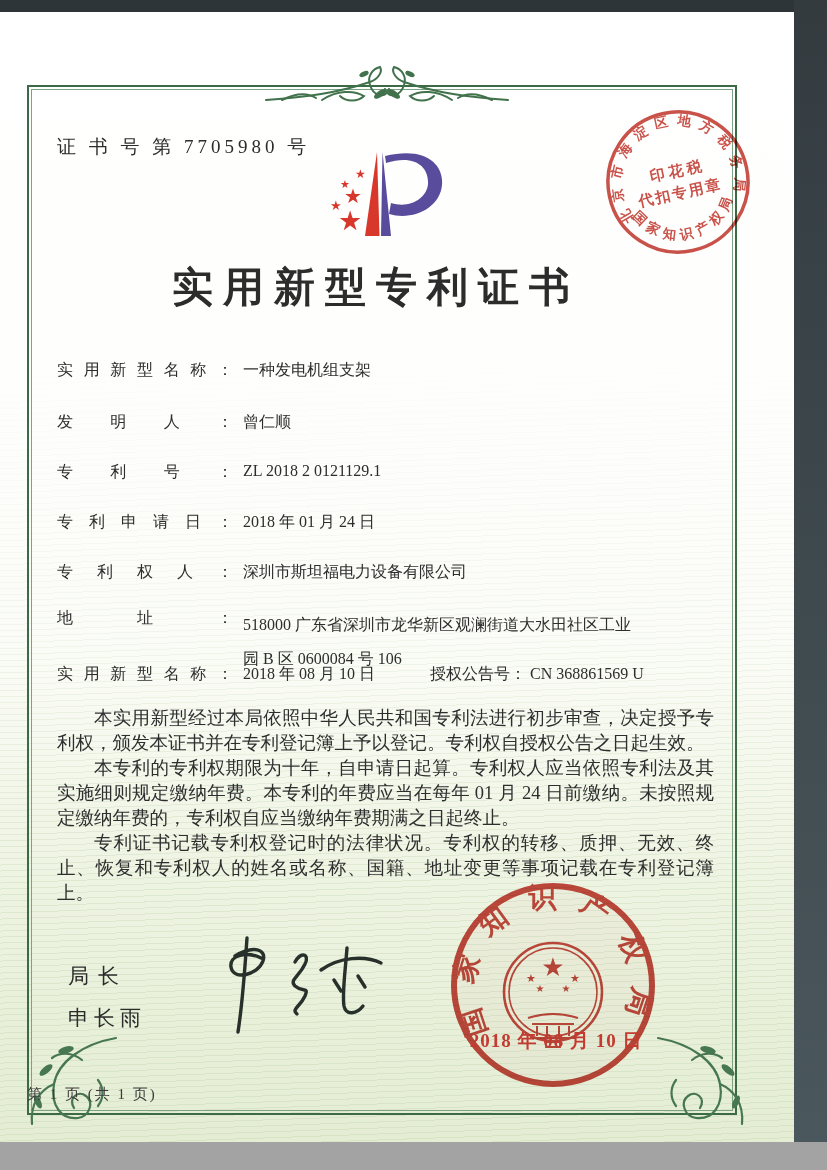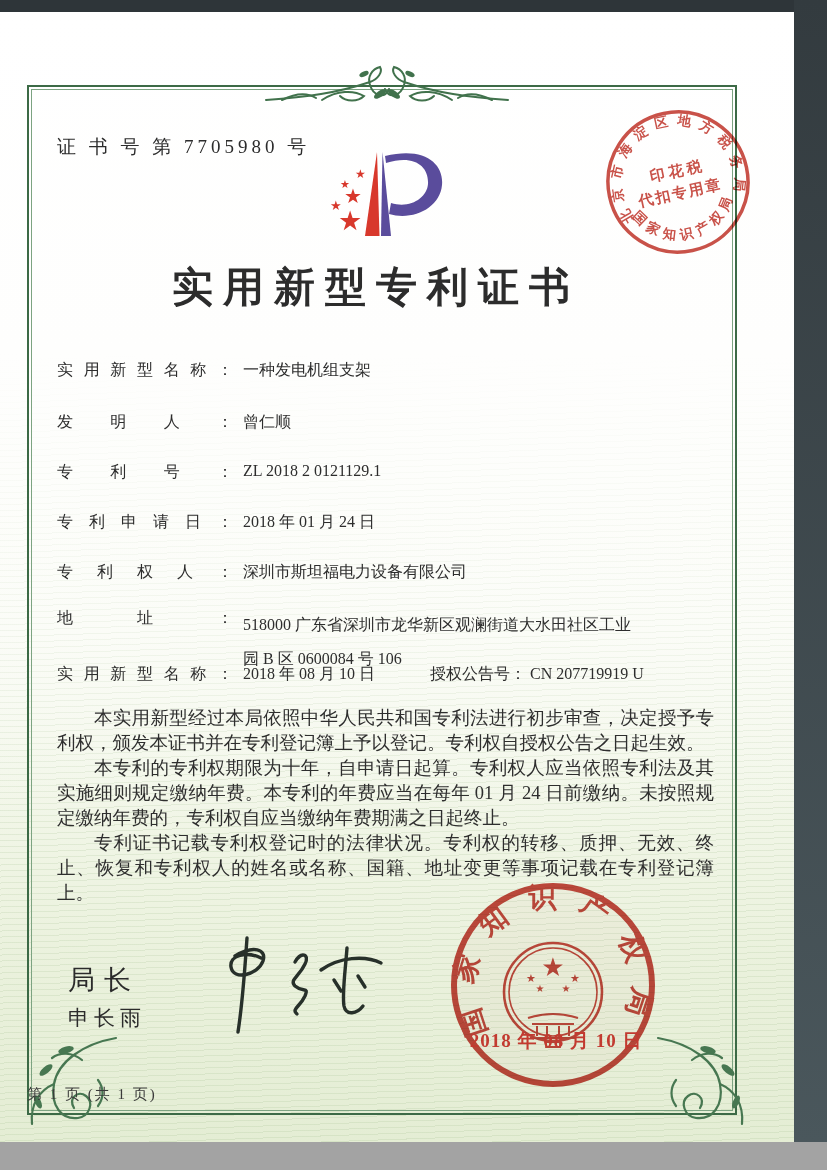--- a/index.html
+++ b/index.html
@@ -34,21 +34,21 @@
   .field-label { display:inline-block; width:176px; text-align:justify; text-align-last:justify;
                  flex:0 0 176px; }
   .field-value { padding-left:10px; white-space:nowrap; }
   .addr-lines { padding-left:10px; line-height:34px; }
   .grant-right { position:absolute; left:373px; top:0; white-space:nowrap; }
 
   .paragraphs { position:absolute; left:57px; top:694px; width:657px; font-size:18.5px;
                 line-height:25px; color:#2e2e2e; text-align:justify; }
   .paragraphs p { text-indent:2em; }
 
-  .signer-title { position:absolute; left:68px; top:950px; font-size:27px; letter-spacing:9px; color:#2b2b2b; }
+  .signer-title { position:absolute; left:68px; top:950px; font-size:21px; letter-spacing:9px; color:#2b2b2b; }
   .signer-name  { position:absolute; left:68px; top:992px; font-size:21px; letter-spacing:5px; color:#2b2b2b; }
   .signature-svg { position:absolute; left:195px; top:916px; width:200px; height:112px; }
 
   .seal { position:absolute; left:448px; top:868px; width:210px; height:210px; opacity:.92;
           mix-blend-mode:multiply; }
   .seal-date { position:absolute; left:446px; top:1016px; width:220px; text-align:center;
                font-size:19px; color:#c23a30; letter-spacing:1px; font-weight:bold; }
 
   .tax-stamp { position:absolute; left:602px; top:94px; width:152px; height:152px;
                transform:rotate(-12deg); opacity:.88; mix-blend-mode:multiply; }
@@ -167,21 +167,21 @@
       <span class="addr-lines">
         <span style="display:block">518000 广东省深圳市龙华新区观澜街道大水田社区工业</span>
         <span style="display:block">园 B 区 0600084 号 106</span>
       </span>
     </div>
     <div class="field" style="top:652px">
       <span class="field-label">实用新型名称：</span>
       <span class="field-value">2018 年 08 月 10 日</span>
       <span class="grant-right">
         <span>授权公告号：</span>
-        <span>CN 207719919 U</span>
+        <span>CN 368861569 U</span>
       </span>
     </div>
 
     <div class="paragraphs">
       <p>本实用新型经过本局依照中华人民共和国专利法进行初步审查，决定授予专利权，颁发本证书并在专利登记簿上予以登记。专利权自授权公告之日起生效。</p>
       <p>本专利的专利权期限为十年，自申请日起算。专利权人应当依照专利法及其实施细则规定缴纳年费。本专利的年费应当在每年 01 月 24 日前缴纳。未按照规定缴纳年费的，专利权自应当缴纳年费期满之日起终止。</p>
       <p>专利证书记载专利权登记时的法律状况。专利权的转移、质押、无效、终止、恢复和专利权人的姓名或名称、国籍、地址变更等事项记载在专利登记簿上。</p>
     </div>
 
     <div class="signer-title">局长</div>

